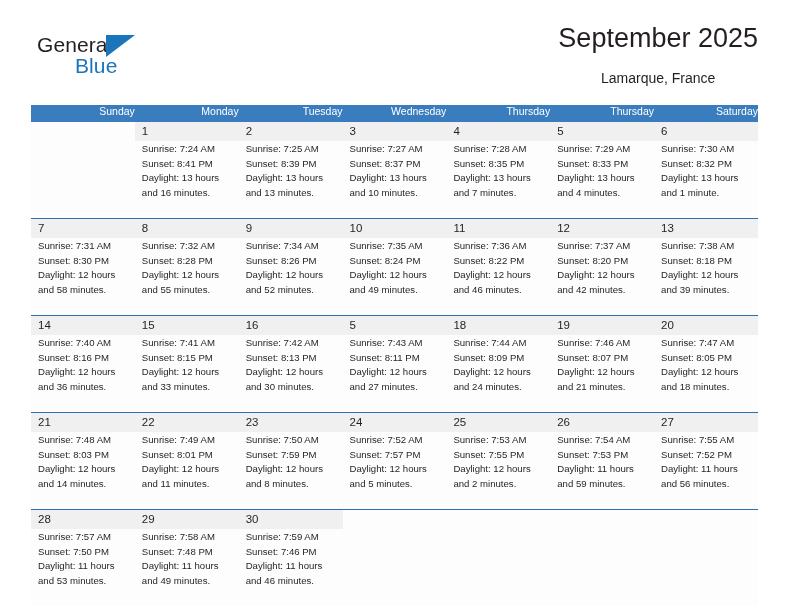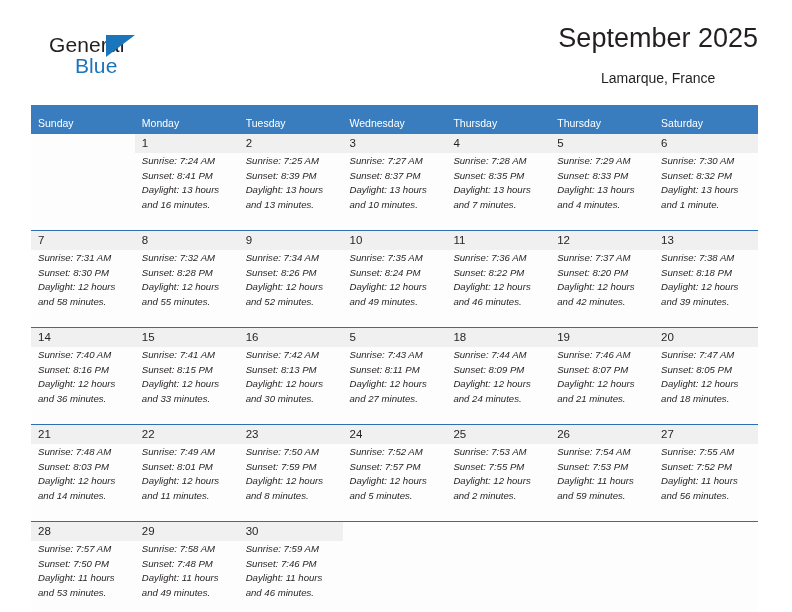--- a/index.html
+++ b/index.html
@@ -33,21 +33,21 @@
 
   .logo {
     position: absolute;
     left: 33px;
     top: 33px;
     width: 140px;
     height: 50px;
   }
   .logo-general {
     position: absolute;
-    left: 16px;
+    left: 4px;
     top: 0;
     font-size: 21px;
     letter-spacing: 0.1px;
     color: #231f20;
     font-family: "Liberation Sans", sans-serif;
   }
   .logo-blue {
     position: absolute;
     left: 42px;
     top: 21px;
@@ -99,22 +99,22 @@
     width: 727px;
     border-collapse: collapse;
     table-layout: fixed;
   }
 
   .cal-table th {
     background: #3a7dbf;
     color: #ffffff;
     font-size: 10.5px;
     font-weight: normal;
-    text-align: left;
-    padding: 12px 0 5px 7px;
+    text-align: right;
+    padding: 0 0 5px 7px;
     height: 11px;
     font-family: "Liberation Sans", sans-serif;
   }
 
   .daynum-row td {
     background: #f0f0f0;
     border-top: 1.4px solid #2f6fb0;
     font-size: 11.5px;
     color: #231f20;
     padding: 3px 0 4px 7px;
@@ -124,21 +124,20 @@
 
   .info-row td {
     background: #fdfdfd;
     font-size: 9.6px;
     line-height: 14.6px;
     color: #231f20;
     padding: 1px 4px 14px 7px;
     vertical-align: top;
     height: 62px;
     font-family: "Liberation Sans", sans-serif;
-    font-style: italic;
   }
 
   .info-line {
     display: block;
     white-space: nowrap;
   }
 
   .empty-cell {
     background: #fdfdfd;
   }

